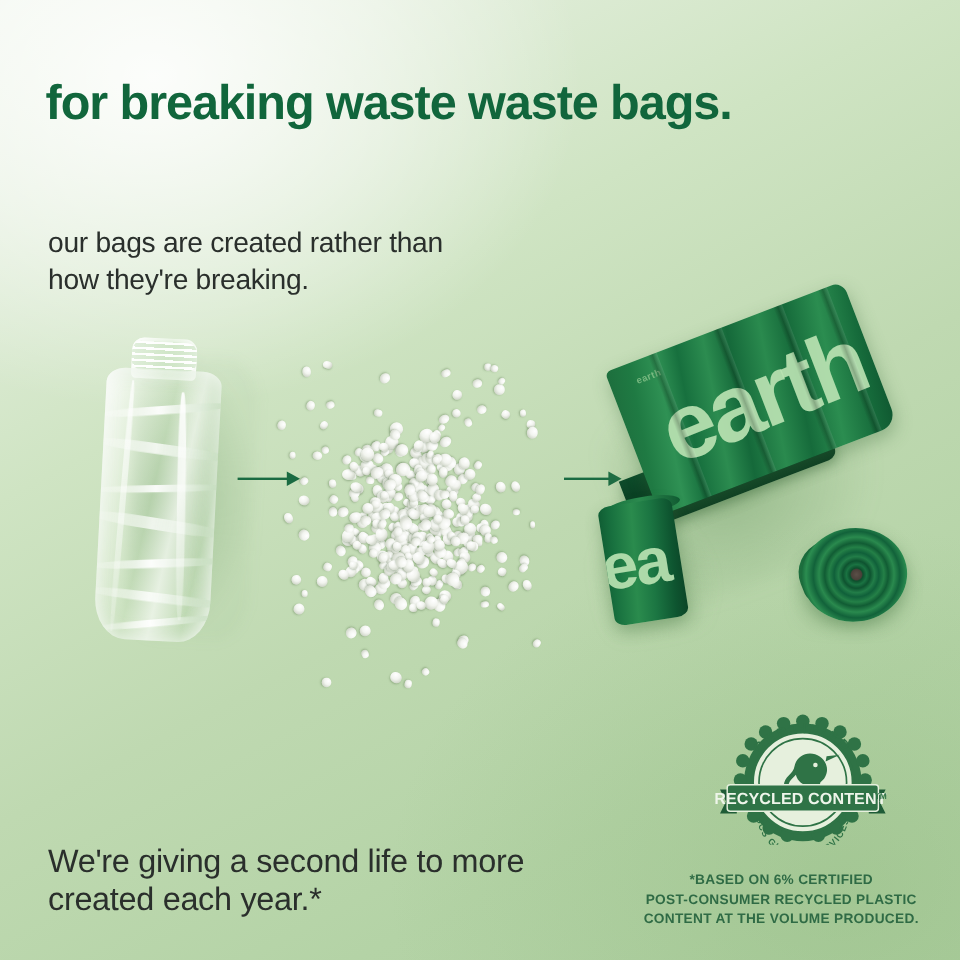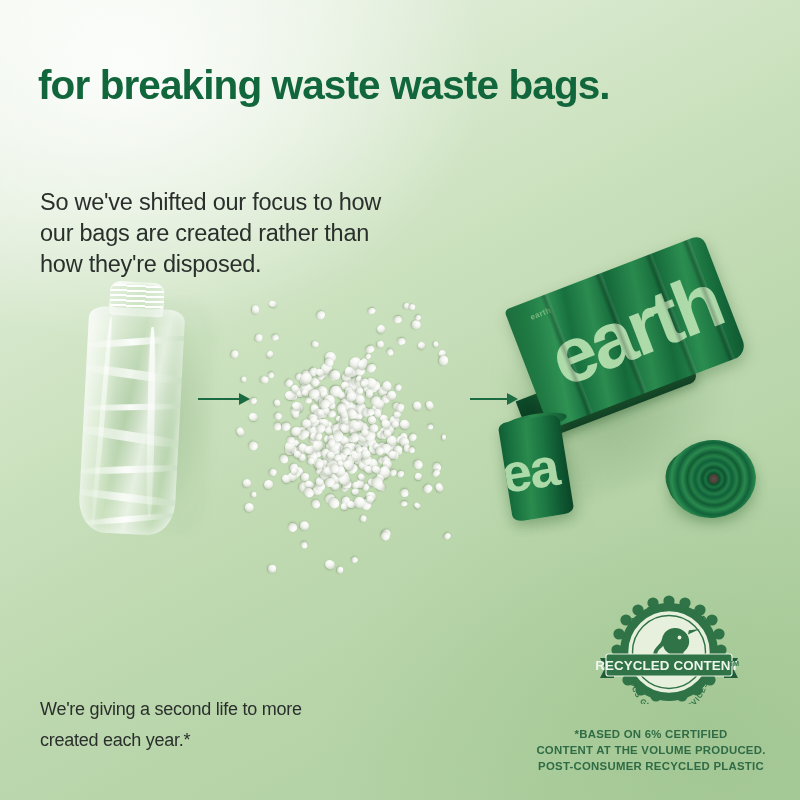--- a/index.html
+++ b/index.html
@@ -62,21 +62,21 @@
     font-weight: 400;
   }
   .subhead .sh-line { display: block; white-space: nowrap; }
 
   .bottom-copy {
     position: absolute;
     left: 40px;
     top: 676px;
     width: 420px;
     color: #2a2f2c;
-    font-size: 18px;
+    font-size: 27px;
     line-height: 31px;
     letter-spacing: -0.25px;
     font-weight: 400;
   }
   .bottom-copy .bc-line { display: block; white-space: nowrap; }
   .bottom-copy b { font-weight: 700; }
 
   .footnote {
     position: absolute;
     left: 520px;
@@ -343,23 +343,22 @@
 
   <div class="bg-base"></div>
   <div class="bg-glow"></div>
   <div class="bg-glow2"></div>
 
   <h1 class="headline">
     <span class="hl-line">for breaking waste waste bags.</span>
   </h1>
 
   <p class="subhead">
-    <span class="sh-line">So we've shifted our focus to how</span>
     <span class="sh-line">our bags are created rather than</span>
-    <span class="sh-line">how they're disposed.</span>
+    <span class="sh-line">how they're breaking.</span>
   </p>
 
   <div class="photo-stage">
 
     <div class="bottle-wrap">
       <div class="bottle-shadow"></div>
       <div class="bottle-neck">
         <div class="neck-rings"></div>
       </div>
       <div class="bottle-body">
@@ -873,17 +872,17 @@
       <text x="138" y="74" text-anchor="middle" font-family="'Liberation Sans', sans-serif" font-size="7" font-weight="700" fill="#2f7346">TM</text>
 
       <text font-family="'Liberation Sans', sans-serif" font-size="7.6" font-weight="700" letter-spacing="1.1" fill="#2f7346">
         <textPath href="#arcBottom" startOffset="50%" text-anchor="middle">SCS GLOBAL SERVICES</textPath>
       </text>
     </svg>
   </div>
 
   <p class="footnote">
     <span class="fn-line">*BASED ON 6% CERTIFIED</span>
+    <span class="fn-line">POST-CONSUMER RECYCLED PLASTIC</span>
     <span class="fn-line">CONTENT AT THE VOLUME PRODUCED.</span>
-    <span class="fn-line">POST-CONSUMER RECYCLED PLASTIC</span>
   </p>
 
 </div>
 
 </body></html>

